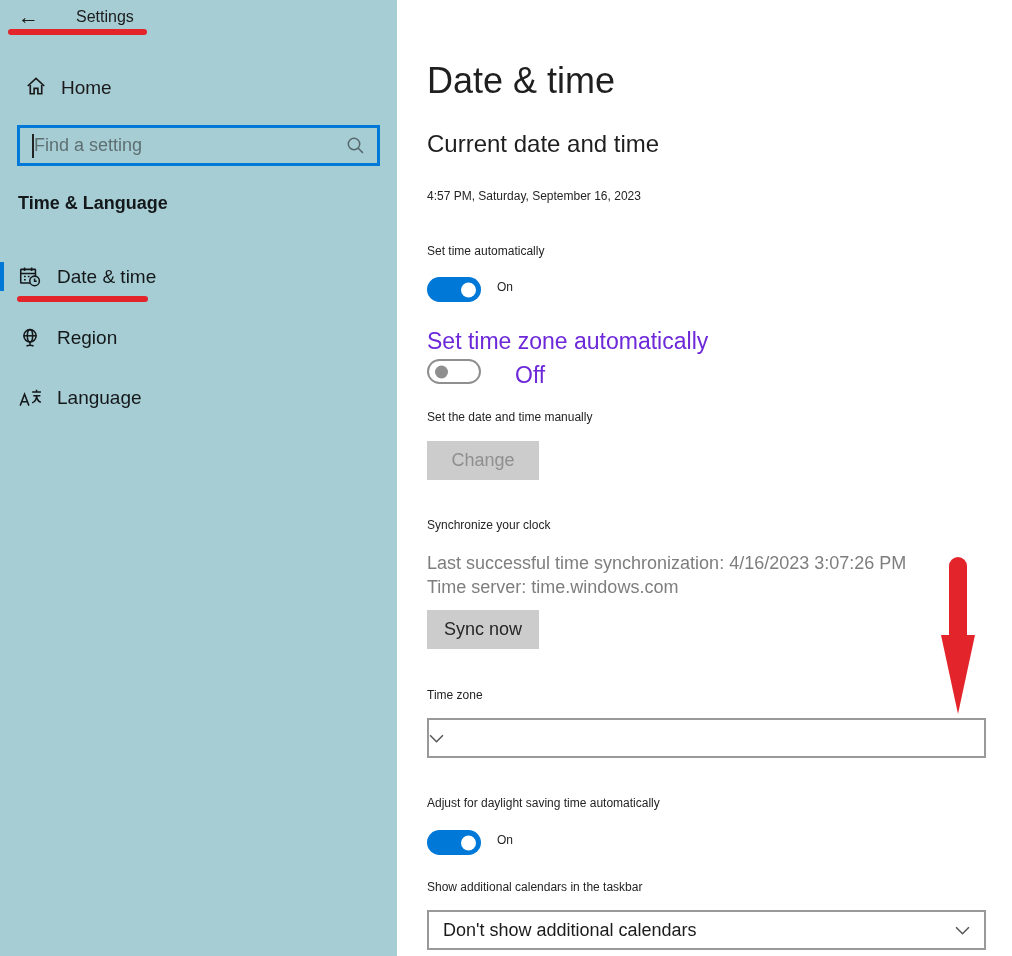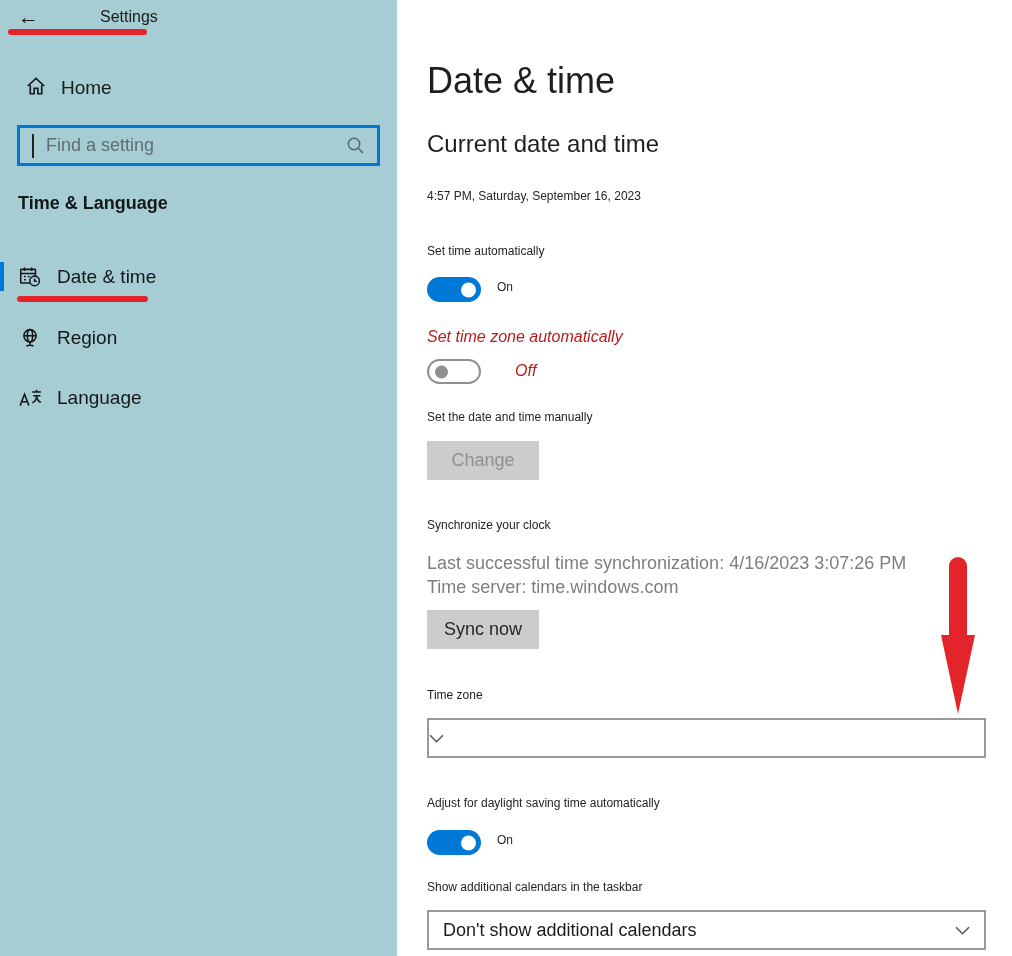--- a/index.html
+++ b/index.html
@@ -4,50 +4,50 @@
 <style>
   * { margin:0; padding:0; box-sizing:border-box; }
   html,body { width:1012px; height:956px; background:#ffffff; overflow:hidden;
               font-family:"Liberation Sans", sans-serif; color:#1b1b1b; }
   .abs { position:absolute; }
 
   
   .sidebar { position:absolute; left:0; top:0; width:397px; height:956px; background:#a6cdd4; }
   .top-row { position:absolute; left:18px; top:5px; display:flex; align-items:center; }
   .back-arrow { font-size:21px; color:#1b1b1b; width:24px; cursor:pointer; line-height:24px; }
-  .app-title { font-size:16px; color:#1b1b1b; margin-left:58px; }
+  .app-title { font-size:16px; color:#1b1b1b; margin-left:34px; }
   .red-underline { position:absolute; background:#e3242b; border-radius:3px; height:6px; }
   .u1 { left:8px; top:29px; width:139px; }
   .u2 { left:17px; top:296px; width:131px; }
 
   .home-row { position:absolute; left:25px; top:72px; height:32px; display:flex; align-items:center; cursor:pointer; }
   .home-row .lbl { font-size:19px; margin-left:14px; }
 
   .searchbox { position:absolute; left:17px; top:125px; width:363px; height:41px;
                border:3px solid #0078d7; display:flex; align-items:center; background:transparent; }
   .searchbox input { flex:1; border:none; outline:none; background:transparent;
-                     font-size:18px; color:#5e6f72; padding-left:12px;
+                     font-size:18px; color:#5e6f72; 
                      font-family:"Liberation Sans", sans-serif; }
   .searchbox input::placeholder { color:#5e6f72; opacity:1; }
   .caret { width:2px; height:24px; background:#222; margin-left:12px; }
   .search-icon { margin-right:12px; display:flex; }
 
   .section-title { position:absolute; left:18px; top:193px; font-size:18px; font-weight:bold; color:#14181a; }
 
   .nav-item { position:absolute; left:0; width:397px; height:42px; display:flex; align-items:center; cursor:pointer; }
   .nav-item .ico { position:absolute; left:17px; width:26px; display:flex; justify-content:center; }
   .nav-item .lbl { position:absolute; left:57px; font-size:19px; color:#14181a; }
   .nav-item.selected::before { content:""; position:absolute; left:0; top:6px; width:4px; height:29px; background:#0078d7; }
 
   
   .page-title { left:427px; top:60px; font-size:36px; font-weight:300; color:#1f1f1f; }
   .h2 { left:427px; top:130px; font-size:24px; font-weight:400; color:#1f1f1f; }
   .body-text { font-size:12px; color:#242424; }
   .gray-text { font-size:18px; color:#7e7e7e; }
-  .disabled-text { font-size:16px; color:#b91c1c;font-style:italic; }
+  .disabled-text { font-size:23px; color:#6d28d9; }
 
   .toggle { width:54px; height:25px; border-radius:13px; position:absolute; cursor:pointer; }
   .toggle.on { background:#0078d7; }
   .toggle.on .knob { position:absolute; right:5px; top:50%; transform:translateY(-50%);
                      width:15px; height:15px; border-radius:50%; background:#fff; }
   .toggle.off { background:transparent; border:2px solid #8f8f8f; }
   .toggle.off .knob { position:absolute; left:6px; top:50%; transform:translateY(-50%);
                       width:13px; height:13px; border-radius:50%; background:#8f8f8f; }
 
   .btn { position:absolute; width:112px; height:39px; background:#cccccc; border:none;

